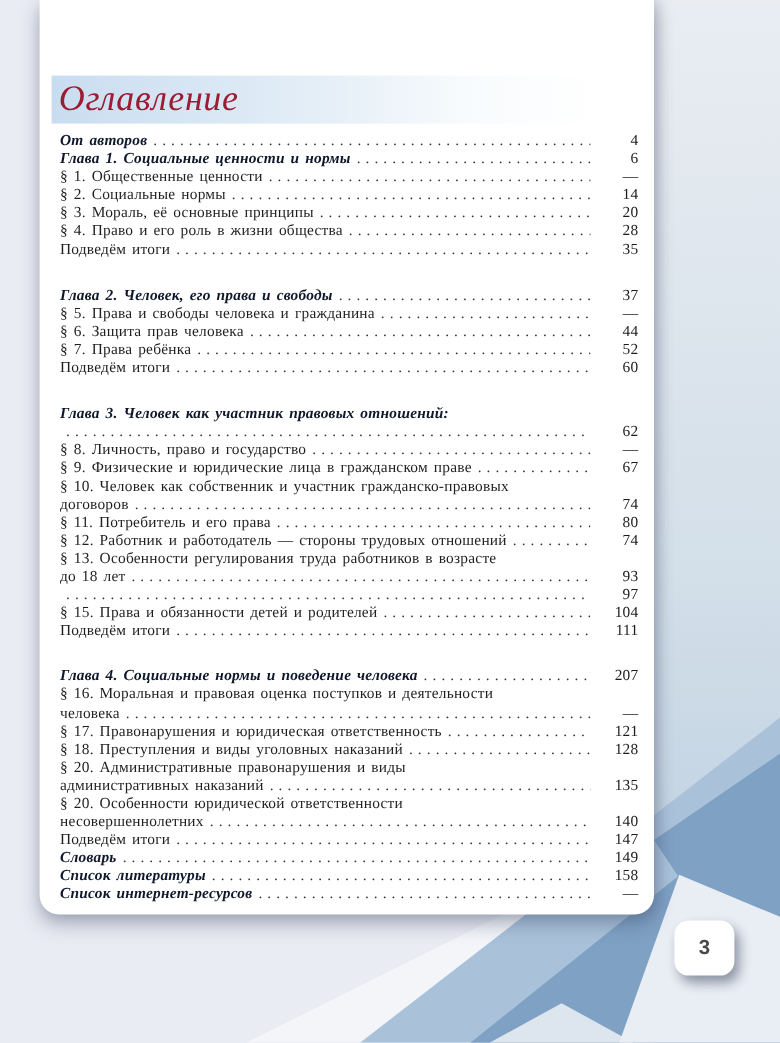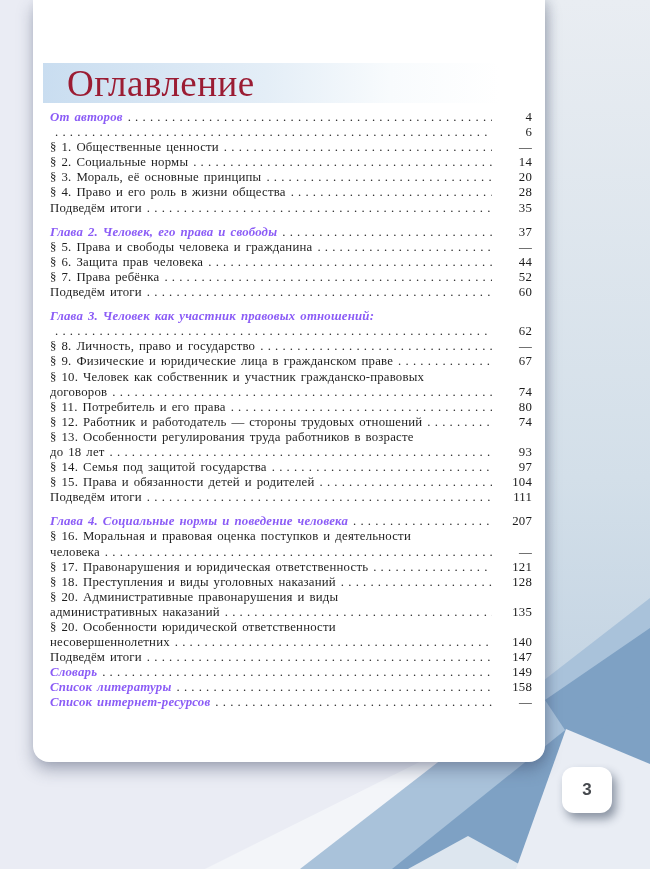--- a/index.html
+++ b/index.html
@@ -14,33 +14,33 @@
     position:absolute; left:33px; top:0; width:512px; height:762px;
     background:#ffffff; border-radius:0 0 16px 16px;
     box-shadow:0 8px 16px rgba(60,70,100,0.38), 4px 0 10px rgba(60,70,100,0.18);
   }
   .title-band {
     position:absolute; left:10px; right:6px; top:63px; height:40px;
     background:linear-gradient(90deg,#c9ddf0 0%,#e4eef7 45%,#f8fbfd 70%,#ffffff 92%);
     display:flex; align-items:center;
   }
   .title {
-    font-size:37px; color:#9b1c33;
-    padding-left:24px; letter-spacing:0.5px;
+    font-style:italic; font-size:30px; color:#9b1c33;
+    padding-left:6px; letter-spacing:0.5px;
   }
   .toc { position:absolute; left:17px; right:13px; top:110px; }
-  .group.gap-normal { margin-top:9px; }
+  .group.gap-normal { margin-top:23px; }
   .group.gap-large  { margin-top:0; }
   .row {
     display:flex; align-items:baseline;
     line-height:15.1px; font-size:12.8px; color:#1f1f1f;
     letter-spacing:0.2px; word-spacing:1.5px;
   }
   .row .txt  { flex:none; white-space:nowrap; }
-  .row.red .txt { color:#8b5cf6; font-weight:bold; font-style:italic;text-align:center; }
+  .row.red .txt { color:#0f172a; font-weight:bold; font-style:italic;text-align:center; }
   .row .dots {
     flex:1; overflow:hidden; white-space:nowrap;
     letter-spacing:4.2px; padding-left:5px; color:#2e2e2e;
   }
   .row .pg { flex:none; min-width:34px; margin-left:6px; text-align:right; color:#1c1c1c; }
 
   .page-chip {
     position:absolute; left:562px; top:767px; width:50px; height:46px;
     background:#ffffff; border-radius:12px;
     box-shadow:4px 6px 10px rgba(25,40,65,0.45);
@@ -75,20 +75,21 @@
     <span class="title">Оглавление</span>
   </div>
   <div class="toc">
       <div class="group gap-none">
         <div class="row red">
     <span class="txt">От авторов</span>
     <span class="dots">............................................................................................................................................................................................................................................................................................................</span>
     <span class="pg">4</span>
   </div>
         <div class="row red">
+    <span class="txt">Глава 1. Социальные ценности и нормы</span>
     <span class="dots">............................................................................................................................................................................................................................................................................................................</span>
     <span class="pg">6</span>
   </div>
         <div class="row">
     <span class="txt">§ 1. Общественные ценности</span>
     <span class="dots">............................................................................................................................................................................................................................................................................................................</span>
     <span class="pg">—</span>
   </div>
         <div class="row">
     <span class="txt">§ 2. Социальные нормы</span>
@@ -179,21 +180,20 @@
         <div class="row nolead">
     <span class="txt">§ 13. Особенности регулирования труда работников в возрасте</span>
 
   </div>
         <div class="row">
     <span class="txt">до 18 лет</span>
     <span class="dots">............................................................................................................................................................................................................................................................................................................</span>
     <span class="pg">93</span>
   </div>
         <div class="row">
-    <span class="txt">§ 14. Семья под защитой государства</span>
     <span class="dots">............................................................................................................................................................................................................................................................................................................</span>
     <span class="pg">97</span>
   </div>
         <div class="row">
     <span class="txt">§ 15. Права и обязанности детей и родителей</span>
     <span class="dots">............................................................................................................................................................................................................................................................................................................</span>
     <span class="pg">104</span>
   </div>
         <div class="row">
     <span class="txt">Подведём итоги</span>

